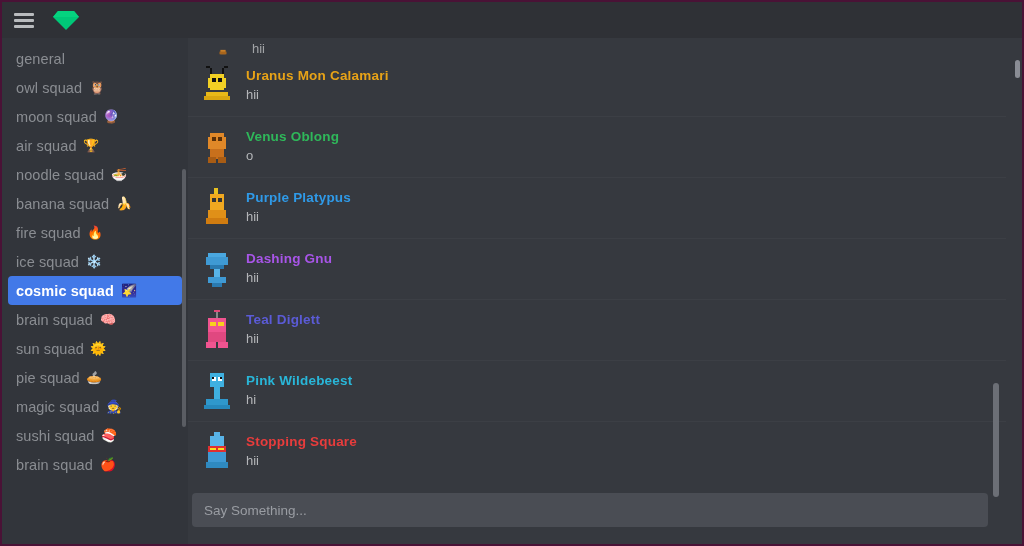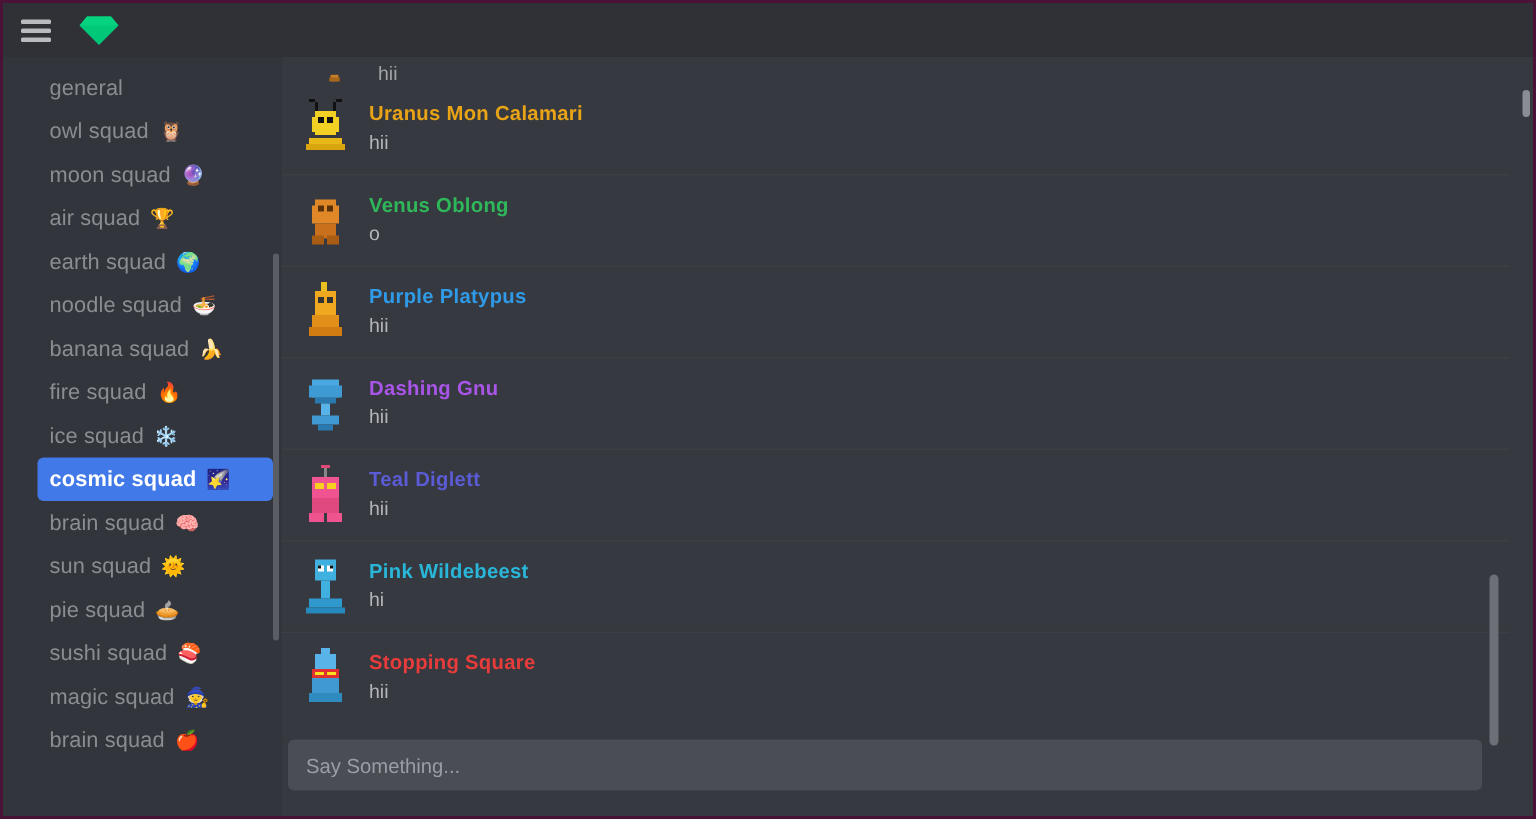--- a/index.html
+++ b/index.html
@@ -59,21 +59,20 @@
 
   
   #sidebar {
     position: absolute;
     top: 36px; left: 0;
     width: 186px;
     height: 508px;
     background: #32353b;
     overflow: hidden;
     padding-top: 6px;
-    padding-left: 17px;
   }
 
   .channel {
     height: 29px;
     margin: 0 6px;
     padding: 0 8px;
     display: flex;
     align-items: center;
     border-radius: 4px;
     color: #8a8d92;
@@ -218,24 +217,20 @@
         </div>
         <div class="channel">
           <span>moon squad</span>
           <span class="emoji">🔮</span>
         </div>
         <div class="channel">
           <span>air squad</span>
           <span class="emoji">🏆</span>
         </div>
         <div class="channel">
-          <span>earth squad</span>
-          <span class="emoji">🌍</span>
-        </div>
-        <div class="channel">
           <span>noodle squad</span>
           <span class="emoji">🍜</span>
         </div>
         <div class="channel">
           <span>banana squad</span>
           <span class="emoji">🍌</span>
         </div>
         <div class="channel">
           <span>fire squad</span>
           <span class="emoji">🔥</span>
@@ -254,26 +249,26 @@
         </div>
         <div class="channel">
           <span>sun squad</span>
           <span class="emoji">🌞</span>
         </div>
         <div class="channel">
           <span>pie squad</span>
           <span class="emoji">🥧</span>
         </div>
         <div class="channel">
+          <span>magic squad</span>
+          <span class="emoji">🧙</span>
+        </div>
+        <div class="channel">
           <span>sushi squad</span>
           <span class="emoji">🍣</span>
-        </div>
-        <div class="channel">
-          <span>magic squad</span>
-          <span class="emoji">🧙</span>
         </div>
         <div class="channel">
           <span>brain squad</span>
           <span class="emoji">🍎</span>
         </div>
       </div>
   </div>
   <div class="sb-thumb" id="side-sb-thumb"></div>
 
   <div id="chatpanel">

